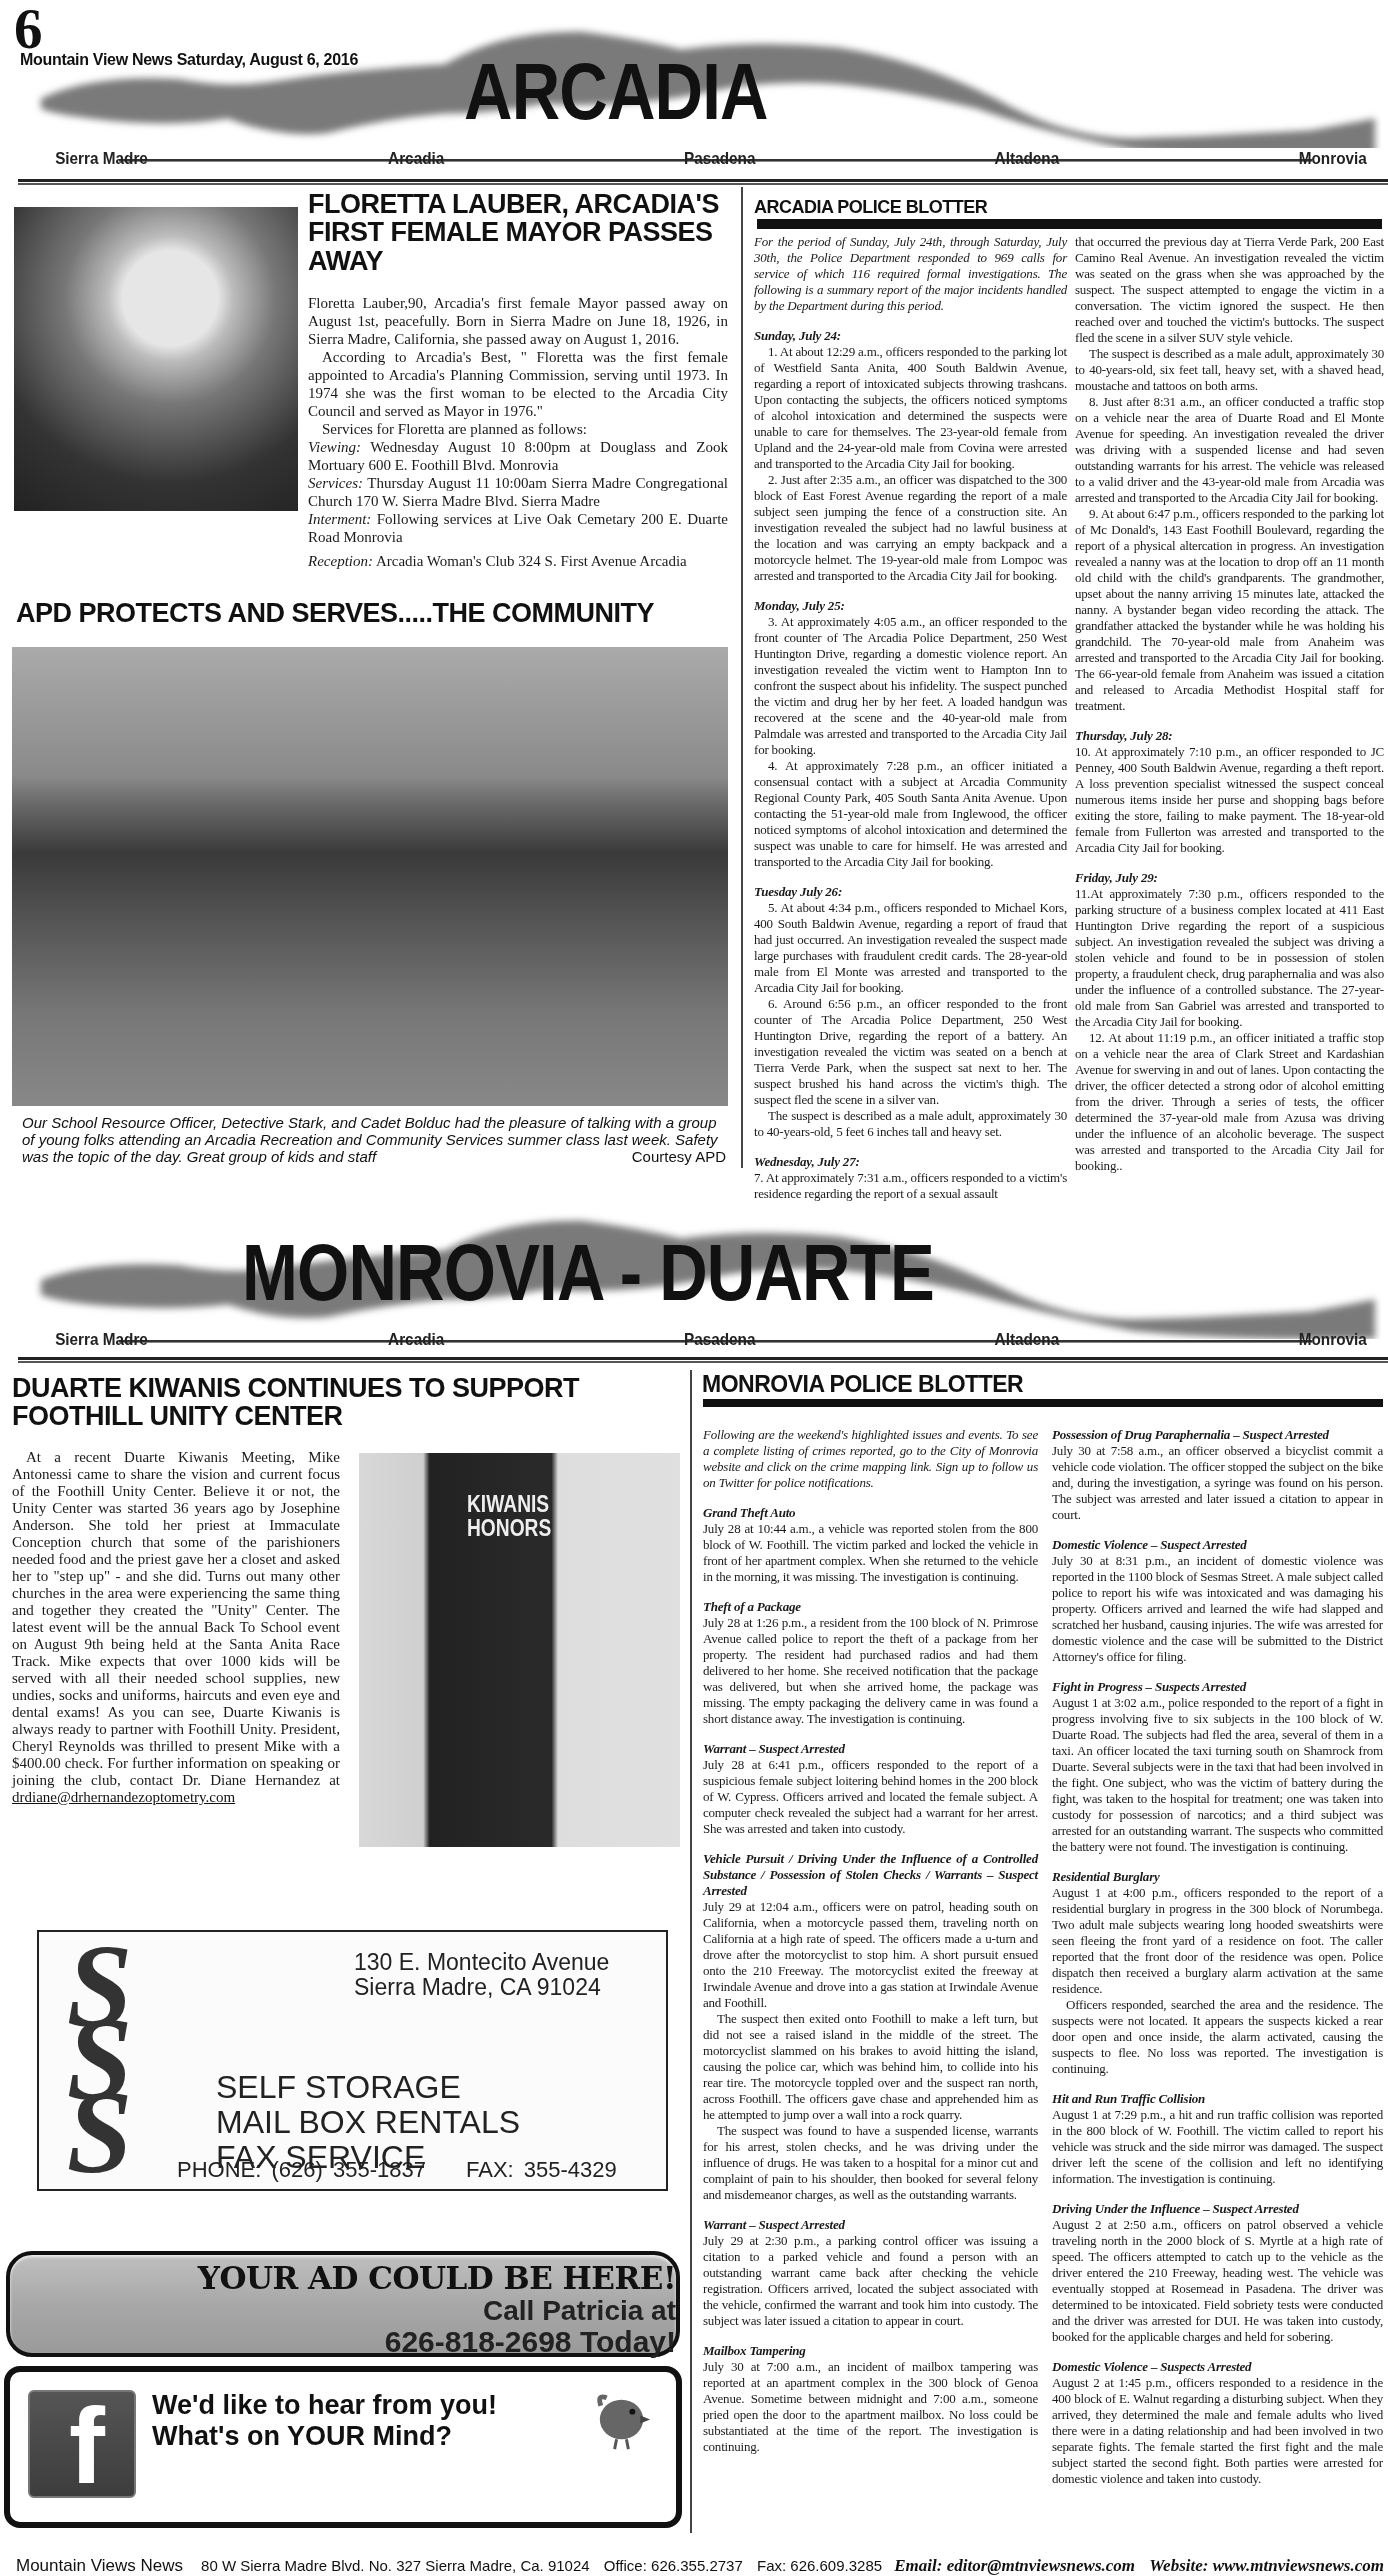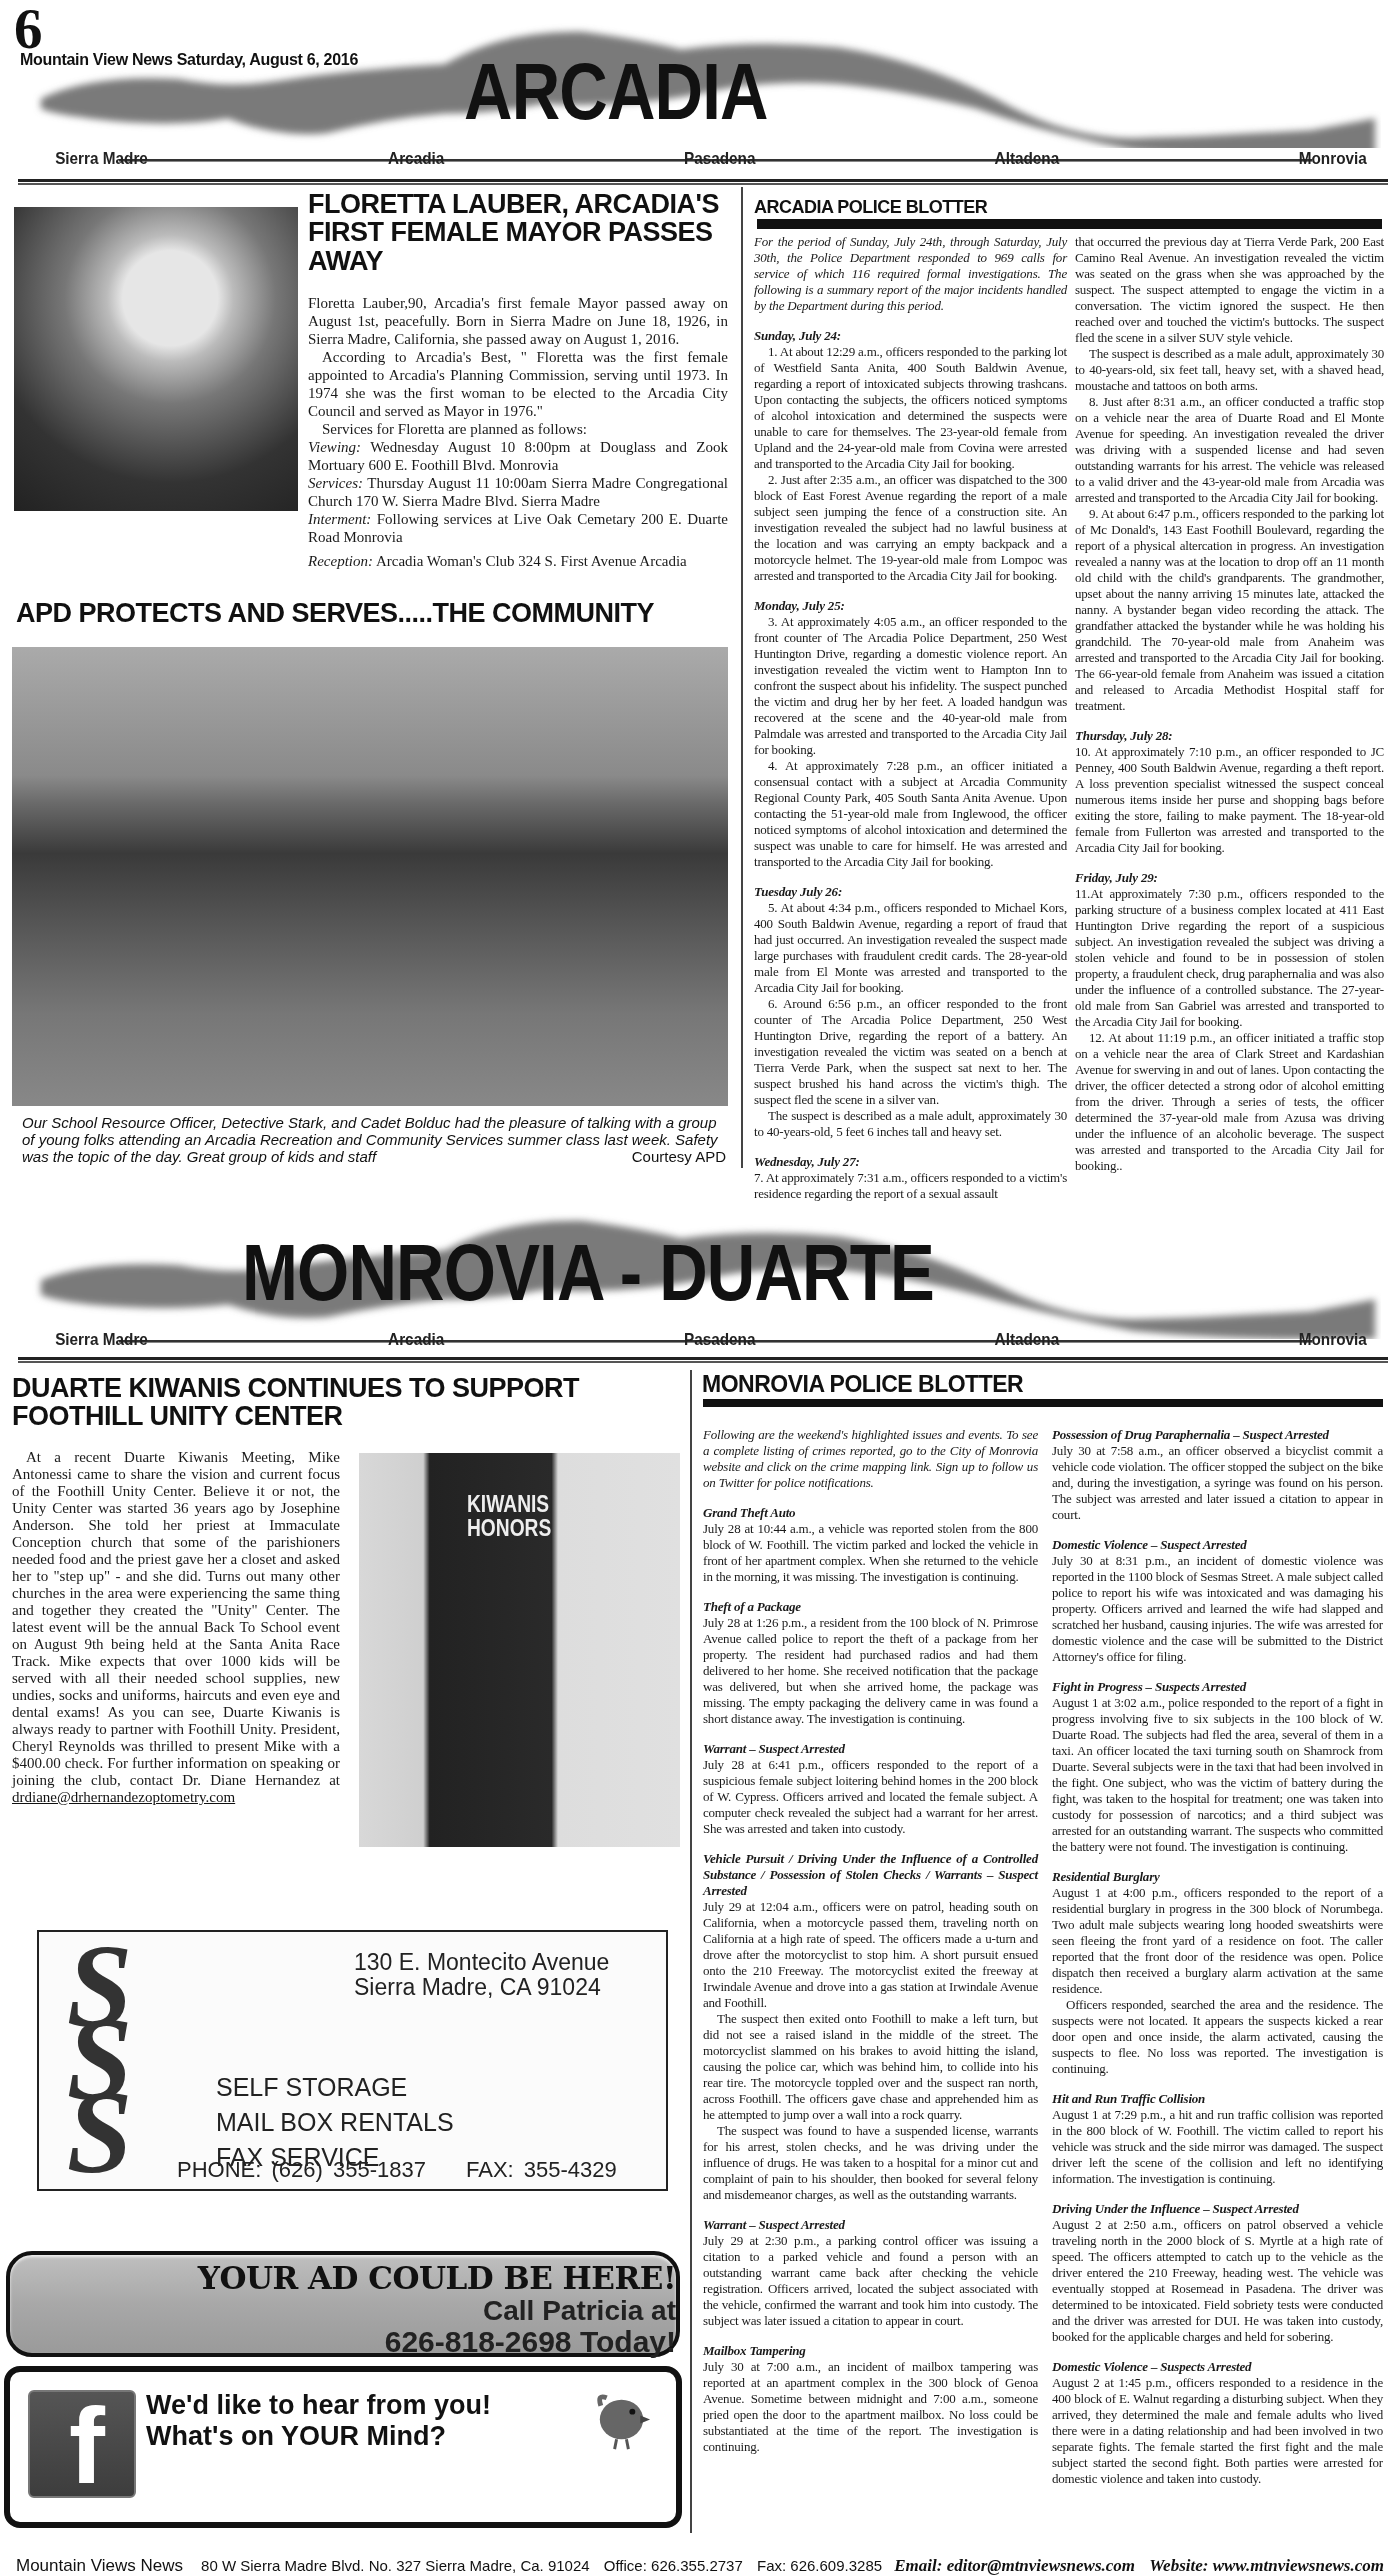--- a/index.html
+++ b/index.html
@@ -148,42 +148,42 @@
 <div class="abs storage-ad" style="left:37px; top:1930px; width:631px; height:261px;">
   <div class="abs s-logo" style="left:26px; top:20px; width:69px; height:217px; display:flex; flex-direction:column; align-items:center; justify-content:space-between;">
     <span>S</span>
       <span>S</span>
       <span>S</span>
   </div>
   <div class="abs sa" style="left:315px; top:18px; font-size:23px; line-height:25px;">
     <div>130 E. Montecito Avenue</div>
     <div>Sierra Madre, CA 91024</div>
   </div>
-  <div class="abs sa" style="left:177px; top:138px; font-size:25px; line-height:35px;">
+  <div class="abs sa" style="left:177px; top:138px; font-size:32px; line-height:35px;">
     <div>SELF STORAGE</div>
     <div>MAIL BOX RENTALS</div>
     <div>FAX SERVICE</div>
   </div>
   <div class="abs sa" style="left:138px; top:225px; font-size:22px; word-spacing:4px;">
     <span>PHONE: (626) 355-1837</span>
     <span style="margin-left:30px;">FAX: 355-4329</span>
   </div>
 </div>
 
 <div class="abs yourad" style="left:6px; top:2251px; width:674px; height:106px;">
   <div style="font:700 31px/35px 'DejaVu Serif', serif; color:#111; margin-top:6px; letter-spacing:-0.5px;">YOUR AD  COULD BE HERE!</div>
   <div style="font:700 28px/30px 'Liberation Sans', sans-serif; color:#222;">Call Patricia at</div>
   <div style="font:700 30px/32px 'Liberation Sans', sans-serif; color:#222;">626-818-2698 Today!</div>
 </div>
 
 <div class="abs social" style="left:4px; top:2366px; width:678px; height:162px;">
   <div class="abs fb" style="left:18px; top:18px; width:108px; height:108px;">
     <div style="position:absolute; left:39px; top:0; font:700 108px/1 'Liberation Sans', sans-serif; color:#fff;">f</div>
   </div>
-  <div class="abs" style="left:136px; top:18px; font:700 27px/31px 'Liberation Sans', sans-serif; color:#111;">
+  <div class="abs" style="left:142px; top:18px; font:700 27px/31px 'Liberation Sans', sans-serif; color:#111;">
     <div>We'd like to hear from you!</div>
     <div>What's on YOUR Mind?</div>
   </div>
   <div class="abs" style="left:577px; top:14px; width:69px; height:69px;">
     <svg width="69" height="69" viewBox="0 0 70 70">
         <ellipse cx="35" cy="34" rx="22" ry="20" fill="#666"></ellipse>
         <circle cx="46" cy="26" r="3" fill="#111"></circle>
         <path d="M54 30 L64 34 L54 38 Z" fill="#444"></path>
         <path d="M14 20 Q10 8 20 12" stroke="#666" stroke-width="5" fill="none"></path>
         <path d="M30 54 L28 64 M40 54 L42 64" stroke="#555" stroke-width="3"></path>

